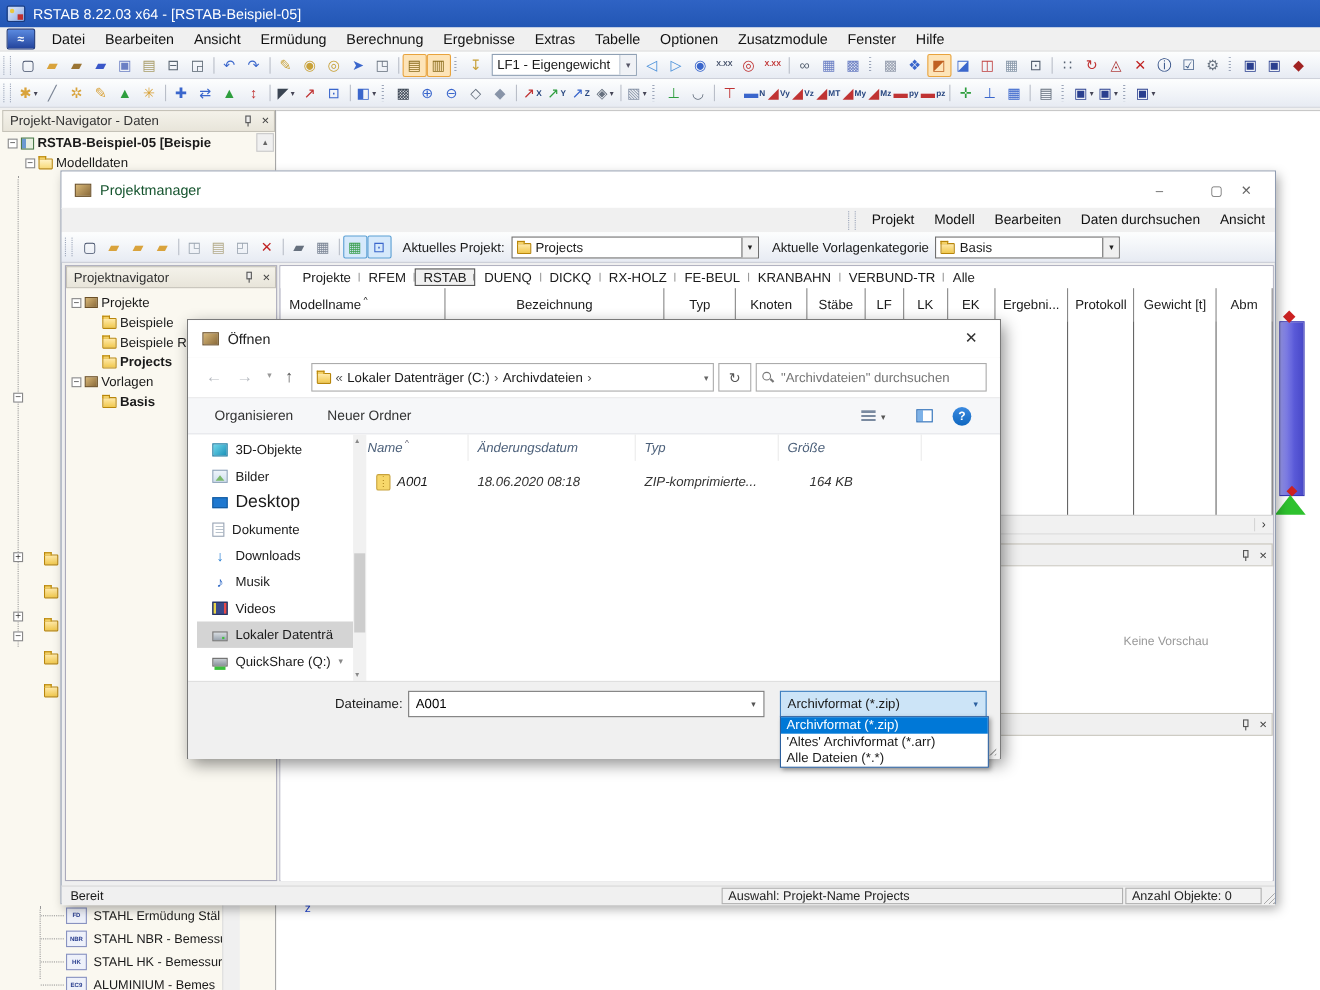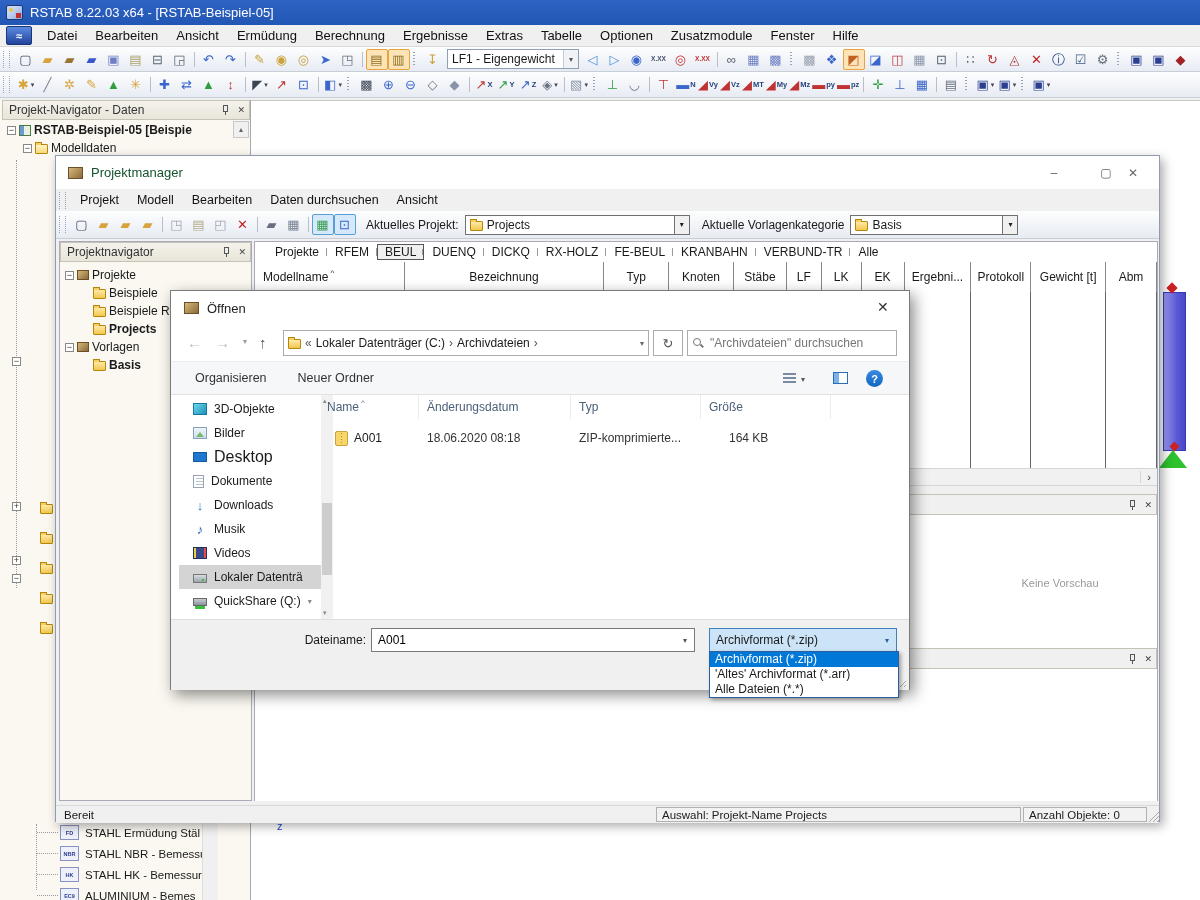--- a/index.html
+++ b/index.html
@@ -787,21 +787,21 @@
   <div class="abs" style="left:55px;top:155px;width:1105px;height:667px;background:#f0f0f0;border:1px solid #8f9bb0;box-shadow:3px 4px 10px rgba(0,0,0,.35);box-sizing:border-box;">
 
     <div class="abs flexr" style="left:0;top:0;width:1103px;height:33px;background:#fff;border-bottom:1px solid #e8e8e8;">
       <span class="ticon i-box" style="margin:0 8px 0 12px;width:15px;height:12px;"></span>
       <span style="color:#14532d;font-size:13px;">Projektmanager</span>
       <span class="winbtn" style="position:absolute;left:975px;">–</span>
       <span class="winbtn" style="position:absolute;left:1027px;">▢</span>
       <span class="winbtn" style="position:absolute;left:1053px;left:1054px;">✕</span>
     </div>
 
-    <div class="abs flexr" style="left:0;top:33px;width:1103px;height:22px;background:#f0f0f0;">
+    <div class="abs flexr" style="left:0;top:33px;width:1103px;height:22px;background:#f0f0f0;justify-content:flex-end;">
       <span class="grip"></span>
       <div class="menuitems">
 
       <span class="mi" style="font-size:12.5px;">Projekt</span>
           <span class="mi" style="font-size:12.5px;">Modell</span>
           <span class="mi" style="font-size:12.5px;">Bearbeiten</span>
           <span class="mi" style="font-size:12.5px;">Daten durchsuchen</span>
           <span class="mi" style="font-size:12.5px;">Ansicht</span>
         </div>
     </div>
@@ -941,21 +941,21 @@
             <span class="tlabel">Basis</span>
           </div>
           </div>
       </div>
 
       <div class="abs" style="left:198px;top:2px;width:904px;height:560px;background:#fff;border:1px solid #aab;box-sizing:border-box;">
         <div class="flexr" style="height:20px;padding-left:12px;background:#fff;">
 
         <span class="tab">Projekte</span>
             <span class="tab">RFEM</span>
-            <span class="tab active">BEUL</span>
+            <span class="tab active">RSTAB</span>
             <span class="tab">DUENQ</span>
             <span class="tab">DICKQ</span>
             <span class="tab">RX-HOLZ</span>
             <span class="tab">FE-BEUL</span>
             <span class="tab">KRANBAHN</span>
             <span class="tab">VERBUND-TR</span>
             <span class="tab">Alle</span>
           </div>
         <div class="flexr" style="height:30px;">
 
@@ -1148,21 +1148,21 @@
           <span class="sic i-share"></span>
           <span style="font-size:12px;">QuickShare (Q:)</span>
           <span style="font-size:8px;color:#888;">▾</span>
         </div>
         </div>
       <div class="abs" style="left:150px;top:0;width:12px;height:224px;background:#f1f1f1;">
         <span class="abs" style="left:2px;top:2px;font-size:7px;color:#888;">▴</span>
         <span class="abs" style="left:1px;top:108px;width:10px;height:72px;background:#cdcdcd;"></span>
         <span class="abs" style="left:2px;bottom:2px;font-size:7px;color:#888;">▾</span>
       </div>
-      <div class="abs" style="left:148px;top:0;width:576px;height:224px;">
+      <div class="abs" style="left:155px;top:0;width:576px;height:224px;font-style:italic;">
         <div class="flexr" style="height:24px;position:relative;">
 
         <div class="fhcell" style="width: 100px;">
             <span>Name</span>
             <span class="sort on" style="color:#667;">^</span>
           </div>
             <div class="fhcell" style="width: 152px;">
             <span>Änderungsdatum</span>
 
           </div>

